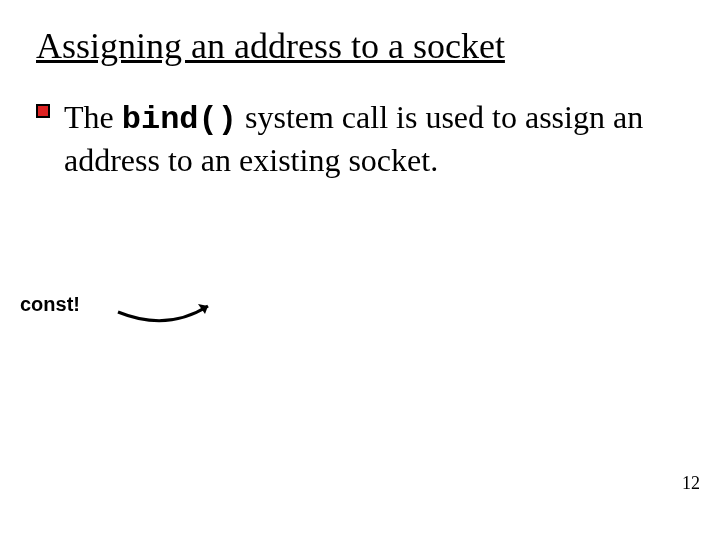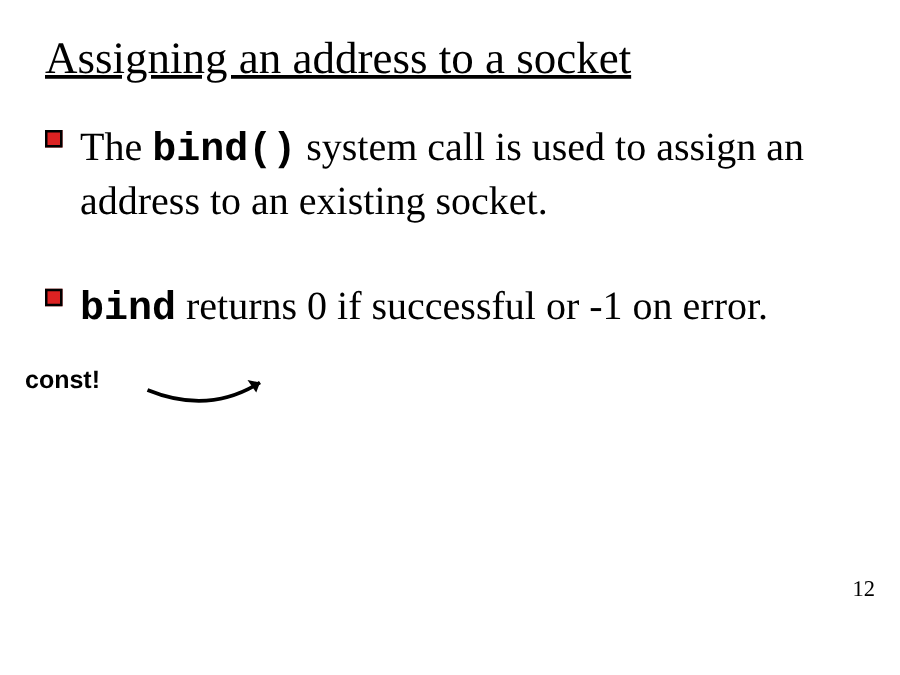--- a/index.html
+++ b/index.html
@@ -67,21 +67,21 @@
     position: absolute;
     left: 112px;
     top: 296px;
     width: 110px;
     height: 34px;
     pointer-events: none;
   }
   .page-num {
     position: absolute;
     right: 20px;
-    bottom: 58px;
+    bottom: 46px;
     font-family: 'Times New Roman', serif;
     font-size: 18px;
   }
 </style>
 </head>
 <body>
 
 <div class="slide">
 
   <h1 class="title">Assigning an address to a socket</h1>
@@ -92,20 +92,16 @@
   </p>
 
 
   <div class="const-callout">const!</div>
 
   <svg class="arrow" viewBox="0 0 110 34">
     <path d="M 6 16 Q 55 36 96 10" stroke="#000" stroke-width="3" fill="none"></path>
     <path d="M 96 10 L 86 8 L 93 18 Z" fill="#000"></path>
   </svg>
 
-  <p class="bullet" style="margin-top:44px;">
-    <span class="sq"></span>
-    <span class="mono">bind</span><span> returns 0 if successful or -1 on error.</span>
-  </p>
 
   <div class="page-num">12</div>
 
 </div>
 
 </body></html>

